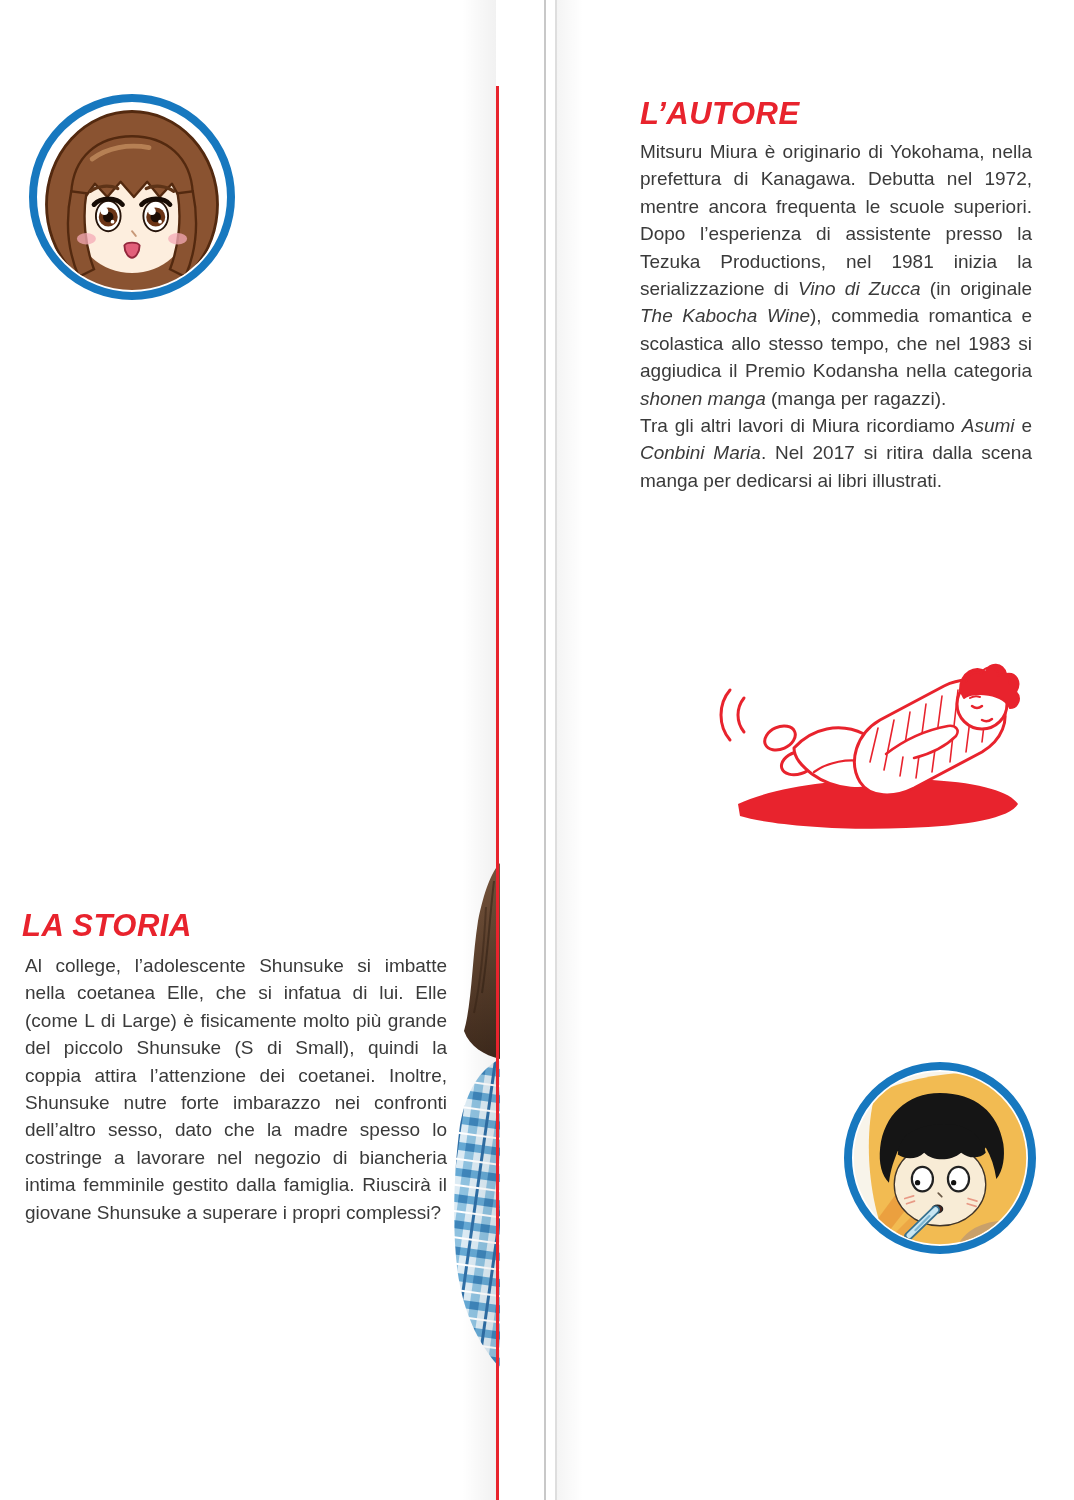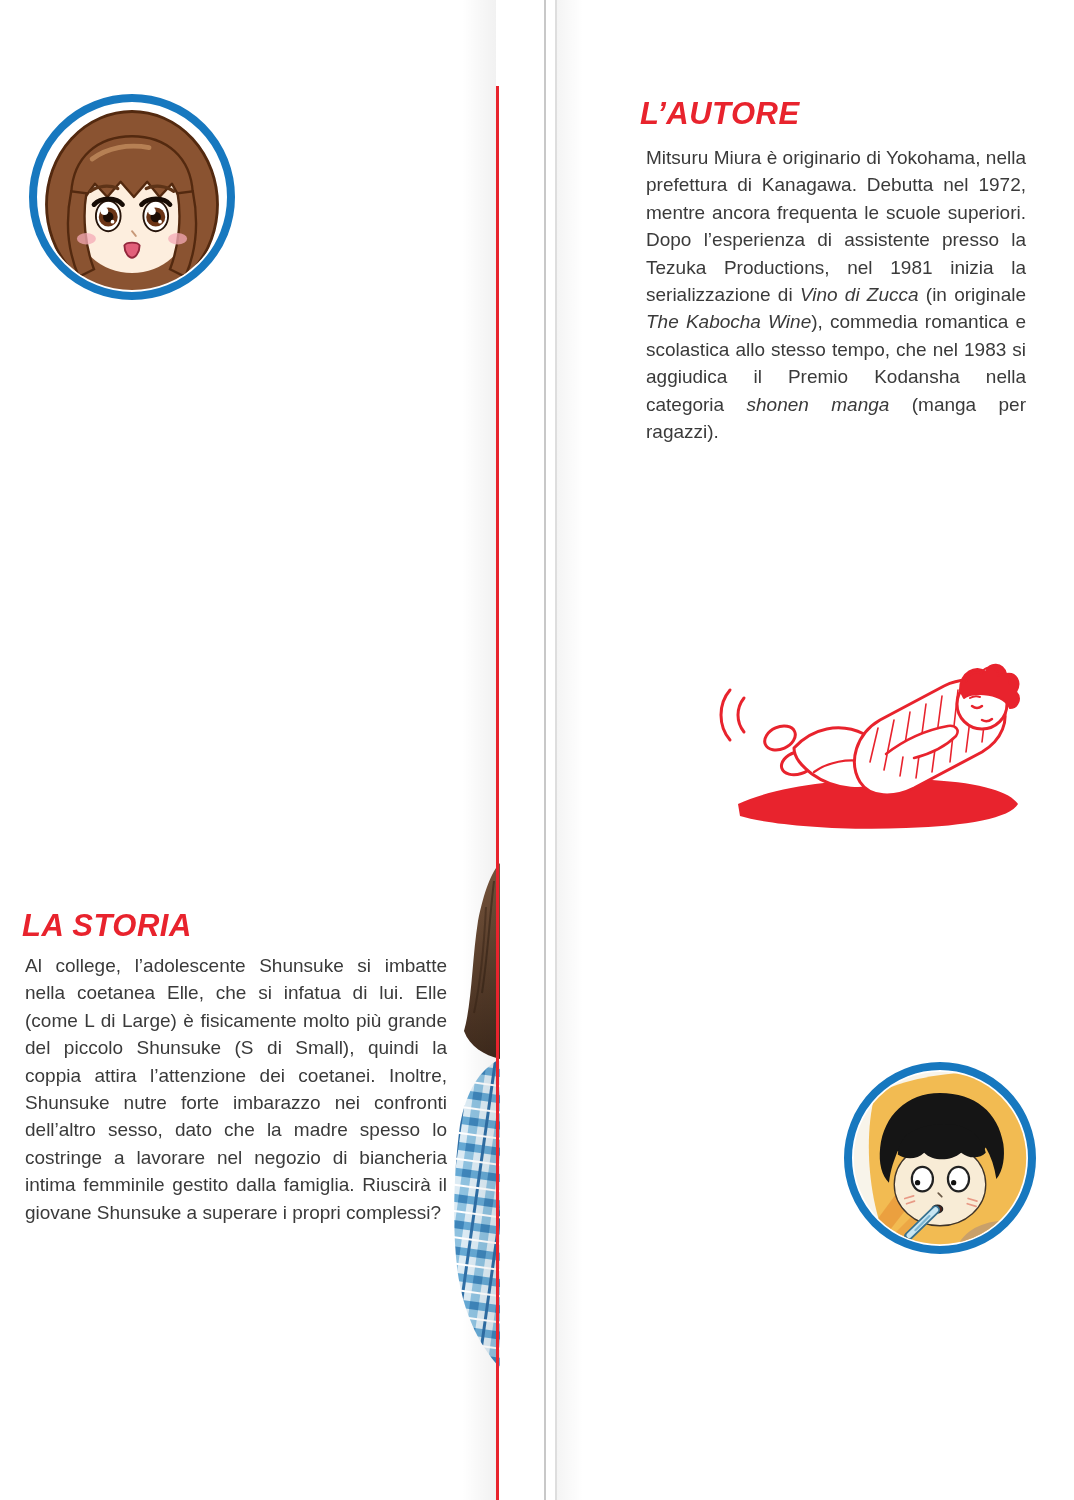--- a/index.html
+++ b/index.html
@@ -14,21 +14,21 @@
     font-style:italic; font-weight:bold;
     color:var(--accent-red,#e8232d);
     font-size:31px; line-height:36px; letter-spacing:0.5px;text-align:right;
   }
   .bodytext {
     position:absolute;
     color:var(--body-text,#3a3a3a);
     font-size:19px; line-height:27.4px;
     text-align:justify;
   }
-  .bodytext p { margin:6px; }
+  .bodytext p { margin:0; }
   em { font-style:italic; }
 
   .circle-portrait {
     position:absolute; border-radius:50%;
     border:8px solid var(--ring-blue,#1778bf);
     overflow:hidden; background:#fff;
   }
   .circle-portrait svg { display:block; width:100%; height:100%; }
 
   .abs-art { position:absolute; }
@@ -127,20 +127,21 @@
   <div class="gutter-shadow-left"></div>
   <div class="spine-red"></div>
   <div class="edge-line-1"></div>
   <div class="edge-line-2"></div>
   <div class="gutter-shadow-right"></div>
 
   <div class="heading" style="left:640px; top:96px;">L’AUTORE</div>
 
   <div class="bodytext" style="left:640px; top:138px; width:392px;">
     <p><span>Mitsuru Miura è originario di Yokohama, nella prefettura di Kanagawa. Debutta nel 1972, mentre ancora frequenta le scuole superiori. Dopo l’esperienza di assistente presso la Tezuka Productions, nel 1981 inizia la serializzazione di </span><em>Vino di Zucca</em><span> (in originale </span><em>The Kabocha Wine</em><span>), commedia romantica e scolastica allo stesso tempo, che nel 1983 si aggiudica il Premio Kodansha nella categoria </span><em>shonen manga</em><span> (manga per ragazzi).</span></p>
+    <p><span>Tra gli altri lavori di Miura ricordiamo </span><em>Asumi</em><span> e </span><em>Conbini Maria</em><span>. Nel 2017 si ritira dalla scena manga per dedicarsi ai libri illustrati.</span></p>
   </div>
 
   <div class="abs-art" style="left:710px; top:606px; width:330px; height:245px;">
     <svg viewBox="0 0 330 245">
       <g fill="none" stroke="#e8232d" stroke-width="3" stroke-linecap="round" stroke-linejoin="round">
         <path d="M28,198 C70,178 150,170 222,174 C272,177 300,186 308,198 C300,212 258,220 196,222 C124,225 56,218 30,210 Z" fill="#e8232d" stroke="none"></path>
         <path d="M34,92 C26,102 26,116 34,126"></path>
         <path d="M20,84 C8,98 8,120 20,134"></path>
         <ellipse cx="70" cy="132" rx="16" ry="11" transform="rotate(-24 70 132)" fill="#fff"></ellipse>
         <ellipse cx="88" cy="157" rx="17" ry="11" transform="rotate(-18 88 157)" fill="#fff"></ellipse>

